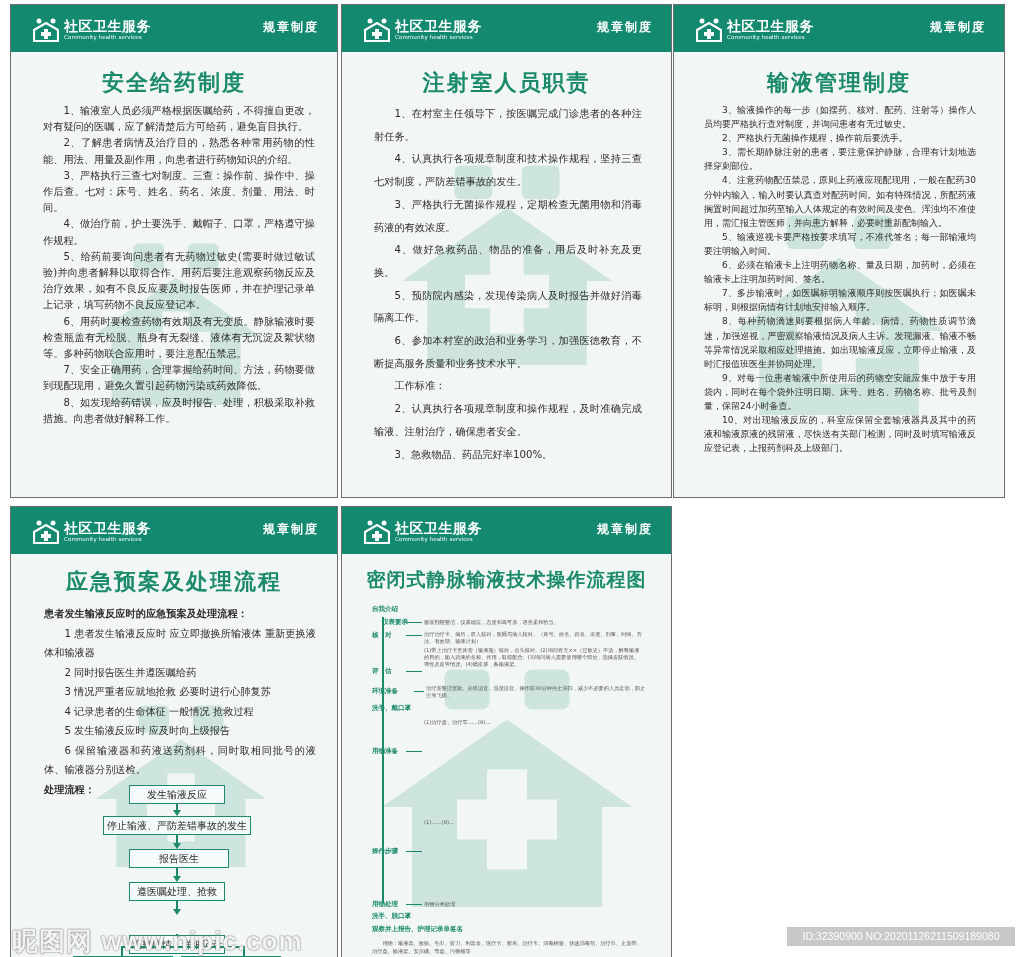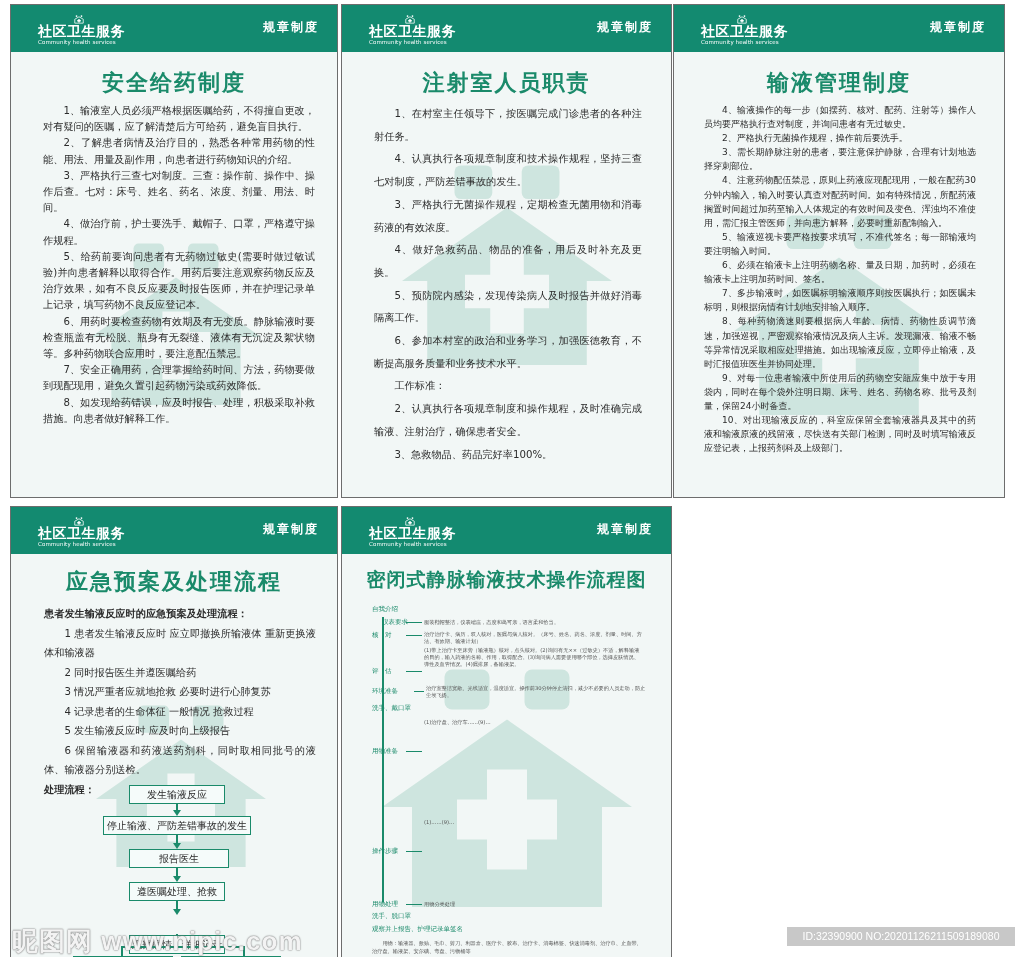--- a/index.html
+++ b/index.html
@@ -11,42 +11,42 @@
   .panel {
     position:absolute; box-sizing:border-box;
     background:#f2f7f6;
     border:1px solid #6d6d6d;
     overflow:hidden;
   }
   .panel .hdr {
     position:absolute; left:0; right:0; top:0; height:47px;
     background:#138a70;
   }
-  .logo { position:absolute; left:22px; top:10px; height:30px; display:flex; align-items:center;flex-direction:column; }
+  .logo { position:absolute; left:22px; top:10px; height:30px; display:flex; align-items:center; }
   .logo svg { width:26px; height:24px; }
   .logo .txt { margin-left:5px; color:#fff; line-height:1; }
   .logo .cn { font-size:14px; font-weight:bold; letter-spacing:0.5px; }
   .logo .en { font-size:5.5px; margin-top:2px; letter-spacing:0.1px; }
   .hdr .rt { position:absolute; right:18px; top:14px; color:#fff; font-size:12px; font-weight:bold; letter-spacing:2px; }
   .title {
     position:absolute; left:0; right:0; top:63px; text-align:center;
     color:#1a8a6a; font-size:22px; font-weight:bold; letter-spacing:2px;
   }
   .body { position:absolute; color:#2c2c2c; font-size:10.2px; }
   .body p { margin:0; text-indent:2em; text-align:justify; }
   .wm {
     position:absolute; opacity:0.16; pointer-events:none;
   }
   .fbox {
     position:absolute; border:1px solid #1a8a6a; background:#f5fbfa;
     font-size:10px; color:#2c2c2c; text-align:center; line-height:17px; box-sizing:border-box;
   }
   .fline { position:absolute; background:#1a8a6a; }
   .arrow { position:absolute; width:0; height:0; border-left:4px solid transparent; border-right:4px solid transparent; border-top:6px solid #1a8a6a; }
-  .fc-label { position:absolute; color:#1a8a6a; font-size:6.5px; font-weight:normal; }
+  .fc-label { position:absolute; color:#1a8a6a; font-size:6.5px; font-weight:bold; }
   .fc-text { position:absolute; color:#555; font-size:5.2px; line-height:7px; }
   .stamp {
     position:absolute; left:787px; top:927px; width:228px; height:19px;
     background:#c8c8c8; color:#fff; font-size:10.5px; line-height:19px; text-align:center;
     font-family:"Liberation Sans", sans-serif;
   }
   .nipic {
     position:absolute; left:12px; top:924px; color:rgba(255,255,255,0.9);
     font-size:26px; font-weight:bold; text-shadow:0 0 2px #888, 0 0 1px #555;
     letter-spacing:1px; font-family:"Liberation Sans", sans-serif;
@@ -143,21 +143,21 @@
     <div class="rt">规章制度</div>
   </div>
   <svg class="wm" style="left:60px;top:200px;width:210px;height:210px;" viewBox="0 0 100 100">
       <rect x="25" y="5" width="18" height="16" rx="3" fill="#1a8a6a"></rect>
       <rect x="57" y="5" width="18" height="16" rx="3" fill="#1a8a6a"></rect>
       <path d="M0 60 L50 25 L100 60 L88 60 L88 100 L12 100 L12 60Z" fill="#1a8a6a"></path>
       <path d="M42 45h16v12h12v16h-12v12h-16v-12h-12v-16h12z" fill="#f2f7f6"></path>
     </svg>
   <div class="title">输液管理制度</div>
   <div class="body" style="left:30px;top:98px;width:272px;font-size:9px;line-height:14.1px;">
-    <p>4、输液操作的每一步（如摆药、核对、配药、注射等）操作人员均要严格执行查对制度，并询问患者有无过敏史。</p>
+    <p>3、输液操作的每一步（如摆药、核对、配药、注射等）操作人员均要严格执行查对制度，并询问患者有无过敏史。</p>
     <p>2、严格执行无菌操作规程，操作前后要洗手。</p>
     <p>3、需长期静脉注射的患者，要注意保护静脉，合理有计划地选择穿刺部位。</p>
     <p>4、注意药物配伍禁忌，原则上药液应现配现用，一般在配药30分钟内输入，输入时要认真查对配药时间。如有特殊情况，所配药液搁置时间超过加药至输入人体规定的有效时间及变色、浑浊均不准使用，需汇报主管医师，并向患方解释，必要时重新配制输入。</p>
     <p>5、输液巡视卡要严格按要求填写，不准代签名；每一部输液均要注明输入时间。</p>
     <p>6、必须在输液卡上注明药物名称、量及日期，加药时，必须在输液卡上注明加药时间、签名。</p>
     <p>7、多步输液时，如医嘱标明输液顺序则按医嘱执行；如医嘱未标明，则根据病情有计划地安排输入顺序。</p>
     <p>8、每种药物滴速则要根据病人年龄、病情、药物性质调节滴速，加强巡视，严密观察输液情况及病人主诉。发现漏液、输液不畅等异常情况采取相应处理措施。如出现输液反应，立即停止输液，及时汇报值班医生并协同处理。</p>
     <p>9、对每一位患者输液中所使用后的药物空安瓿应集中放于专用袋内，同时在每个袋外注明日期、床号、姓名、药物名称、批号及剂量，保留24小时备查。</p>
     <p>10、对出现输液反应的，科室应保留全套输液器具及其中的药液和输液原液的残留液，尽快送有关部门检测，同时及时填写输液反应登记表，上报药剂科及上级部门。</p>
   </div>

